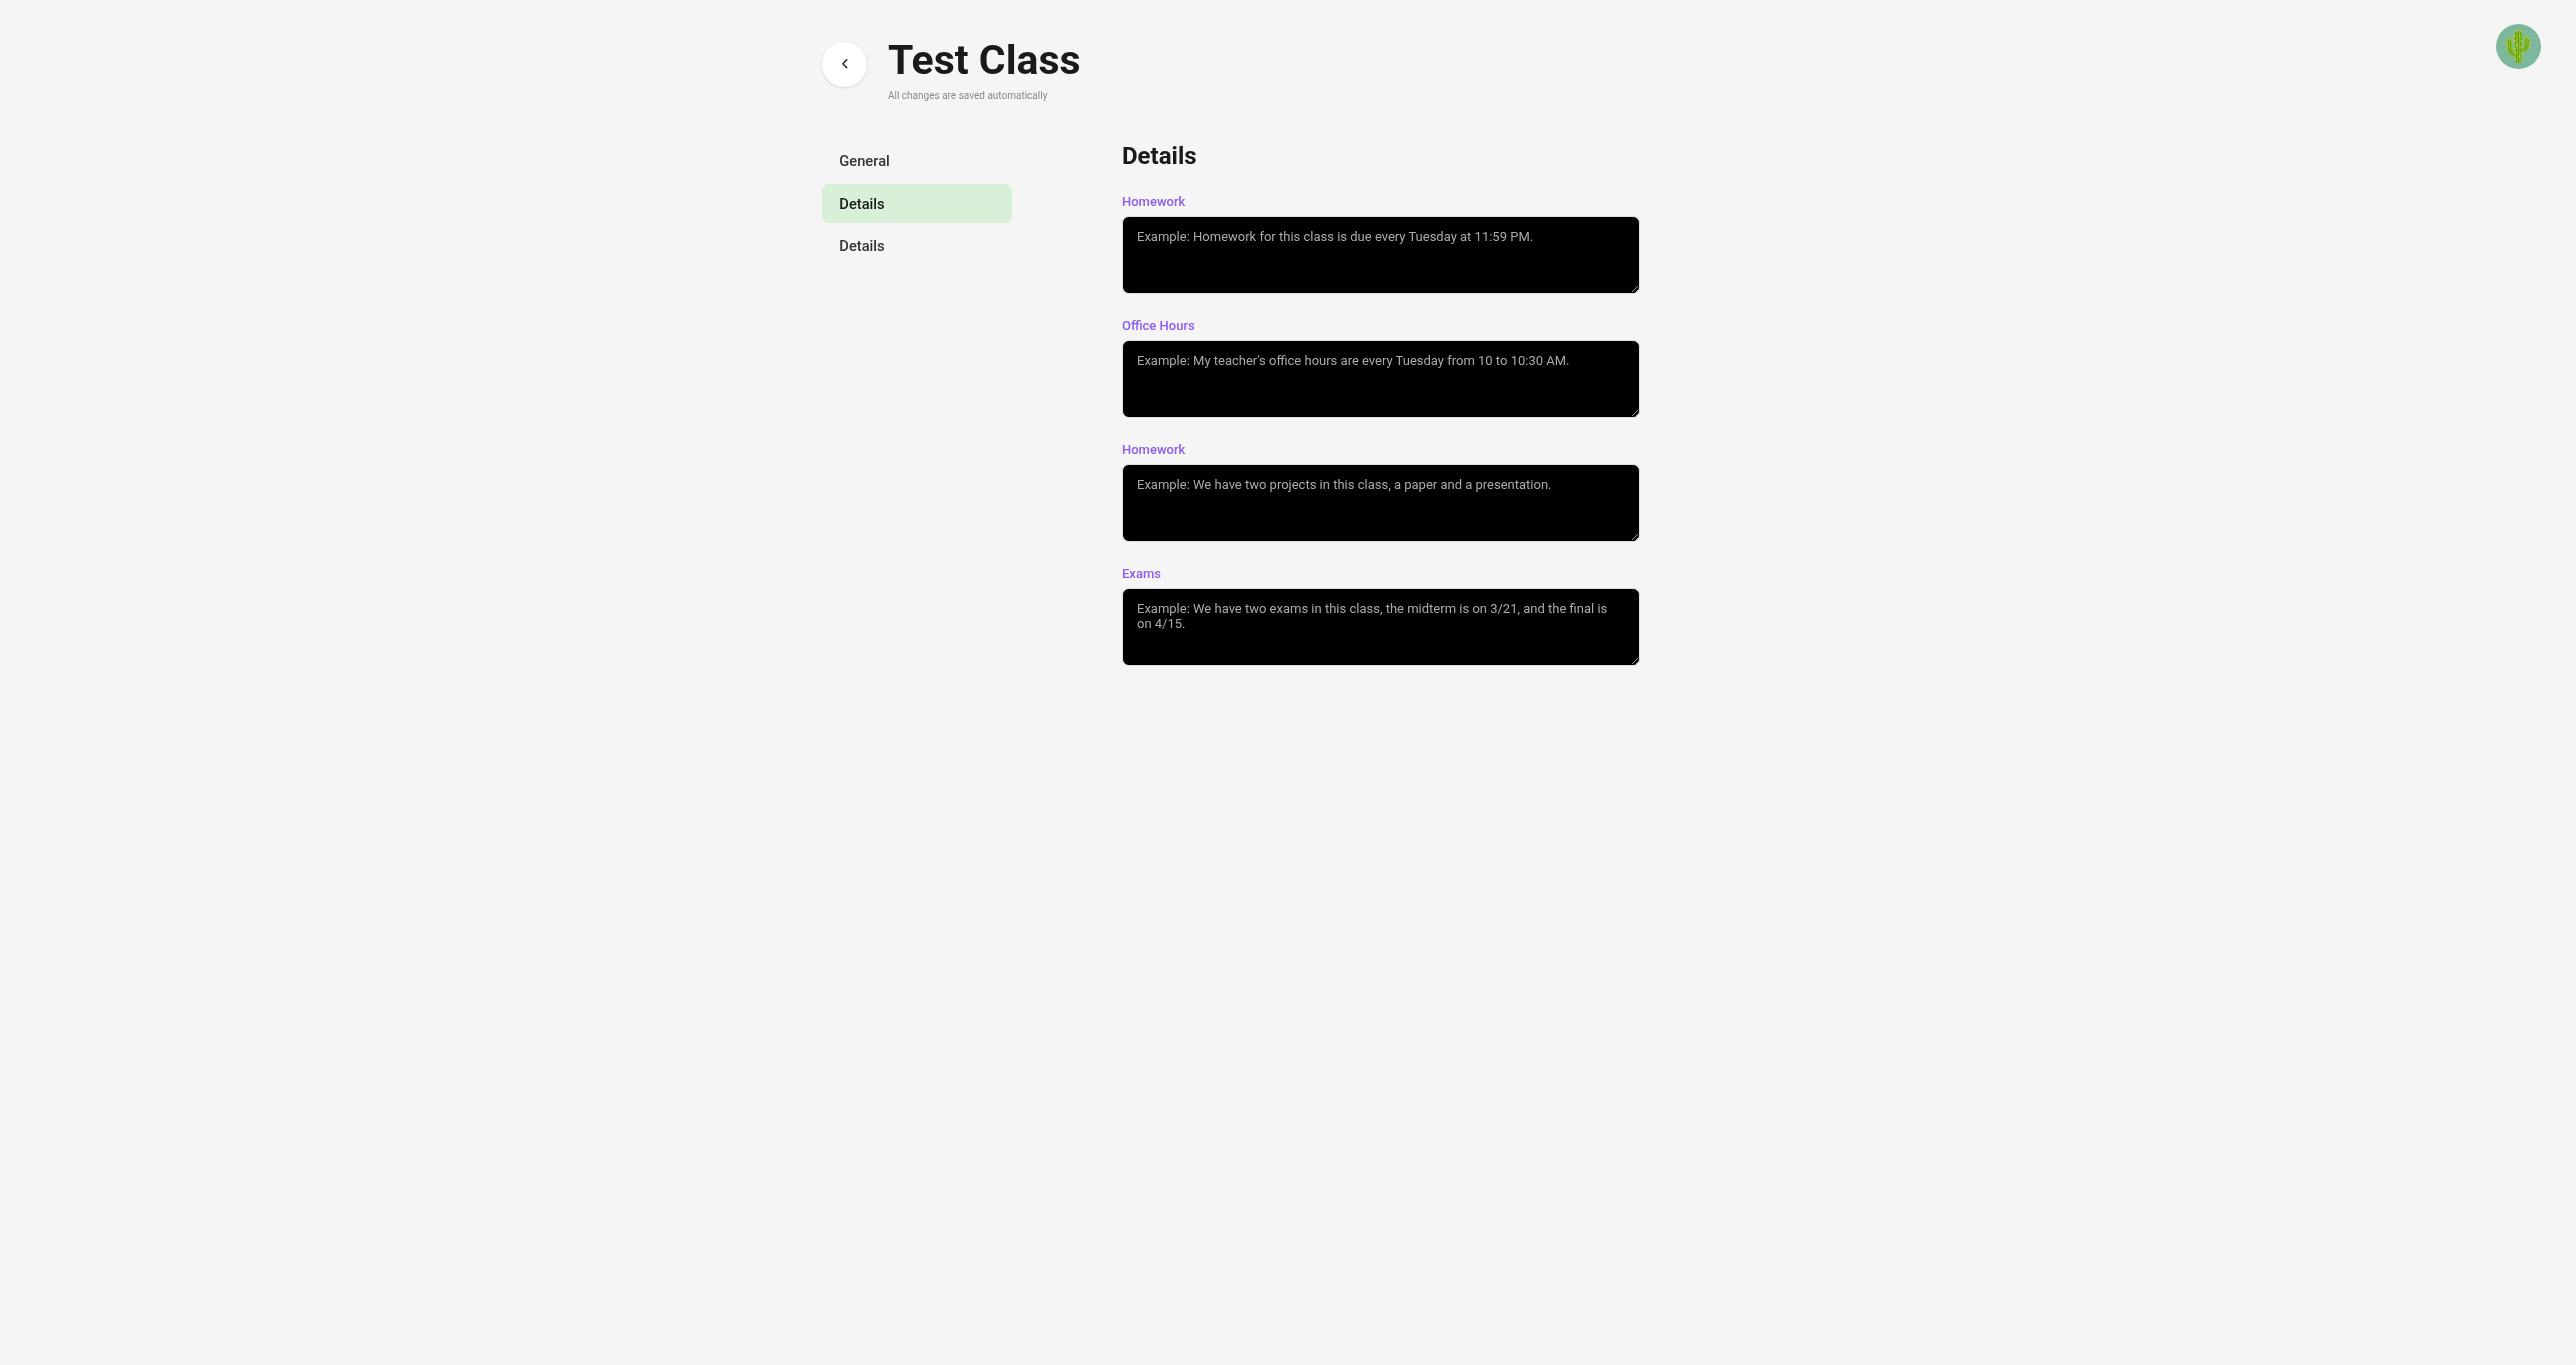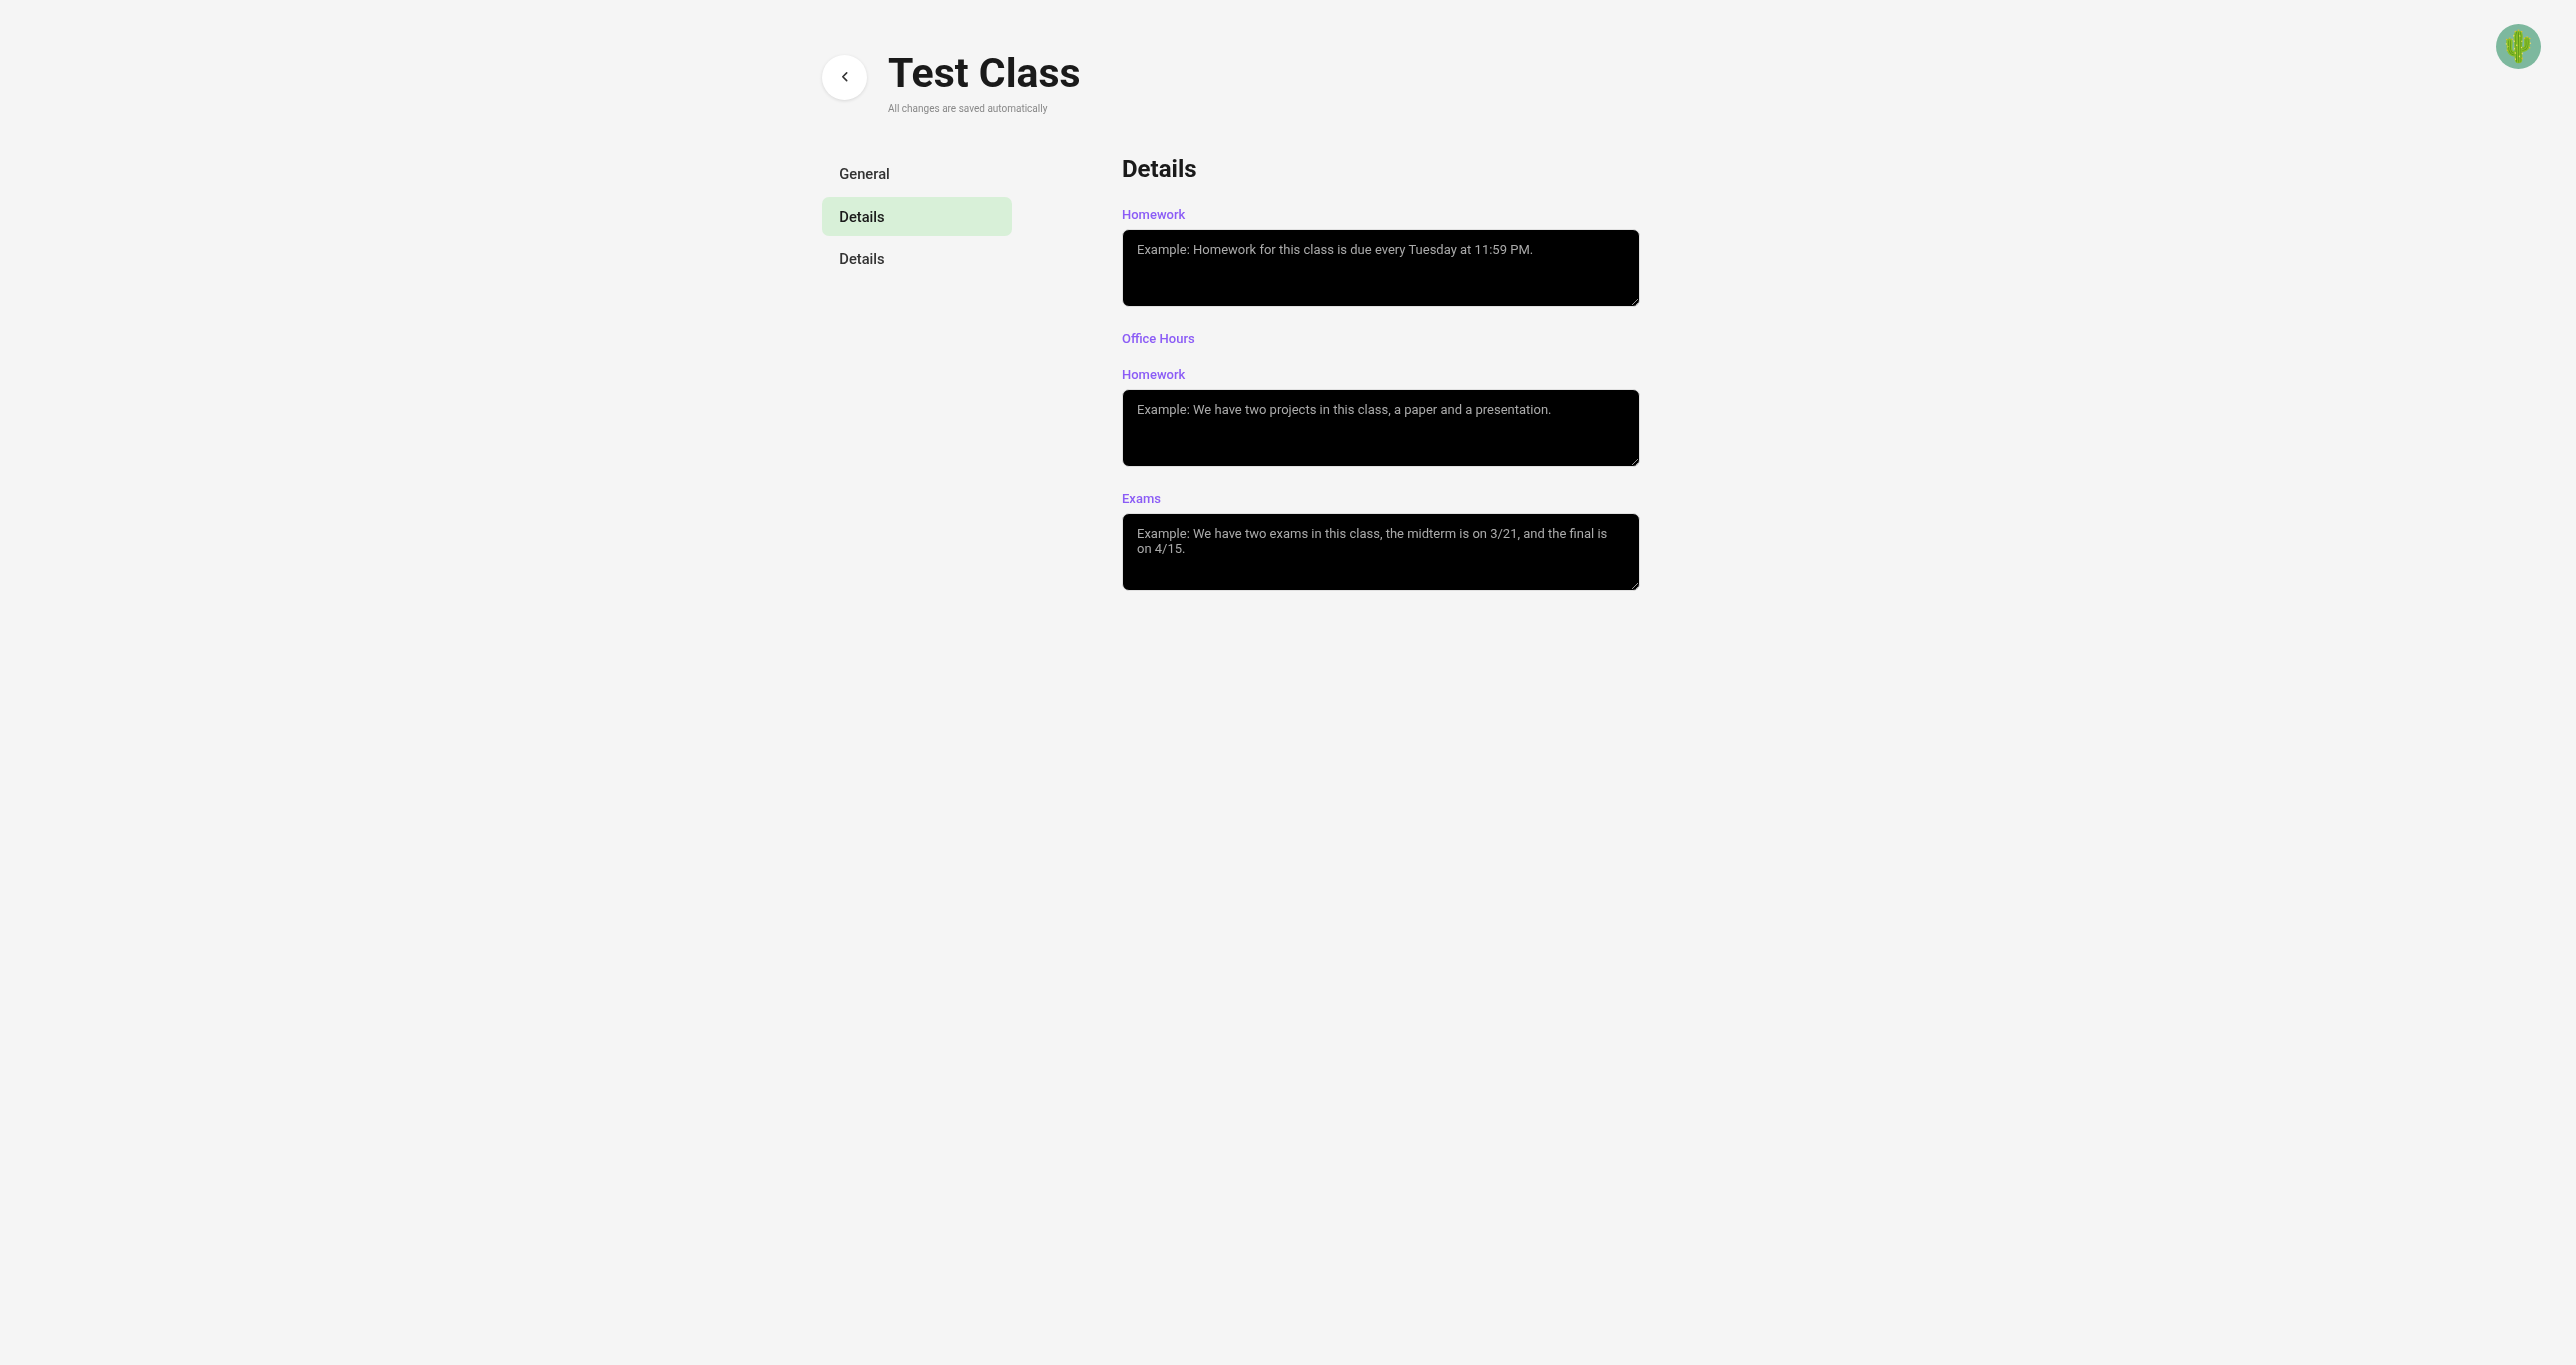--- a/index.html
+++ b/index.html
@@ -10,21 +10,21 @@
 
     body {
       background-color: #f5f5f5;
       font-family: -apple-system, BlinkMacSystemFont, 'Segoe UI', Roboto, Helvetica, Arial, sans-serif;
       color: #1a1a1a;
       min-height: 100vh;
     }
 
     .page-container {
       max-width: 1036px;
-      margin: 16px auto;
+      margin: 3px auto;
       padding: 35px 52px;
     }
 
     .header {
       display: flex;
       align-items: flex-start;
       gap: 21px;
       margin-bottom: 41px;
     }
 
@@ -195,20 +195,21 @@
     <main class="main-content">
       <h2 class="section-title">Details</h2>
 
       <div class="form-group">
         <label class="form-label">Homework</label>
         <textarea class="form-textarea" placeholder="Example: Homework for this class is due every Tuesday at 11:59 PM." style=""></textarea>
       </div>
 
       <div class="form-group">
         <label class="form-label">Office Hours</label>
+        <textarea class="form-textarea" placeholder="Example: My teacher's office hours are every Tuesday from 10 to 10:30 AM." style=""></textarea>
       </div>
 
       <div class="form-group">
         <label class="form-label">Homework</label>
         <textarea class="form-textarea" placeholder="Example: We have two projects in this class, a paper and a presentation." style=""></textarea>
       </div>
 
       <div class="form-group">
         <label class="form-label">Exams</label>
         <textarea class="form-textarea" placeholder="Example: We have two exams in this class, the midterm is on 3/21, and the final is on 4/15." style=""></textarea>

